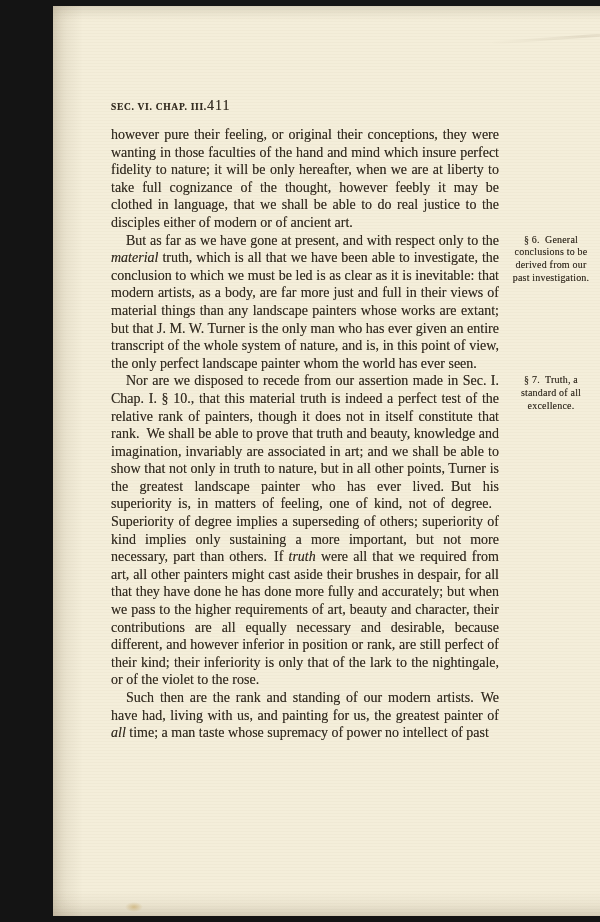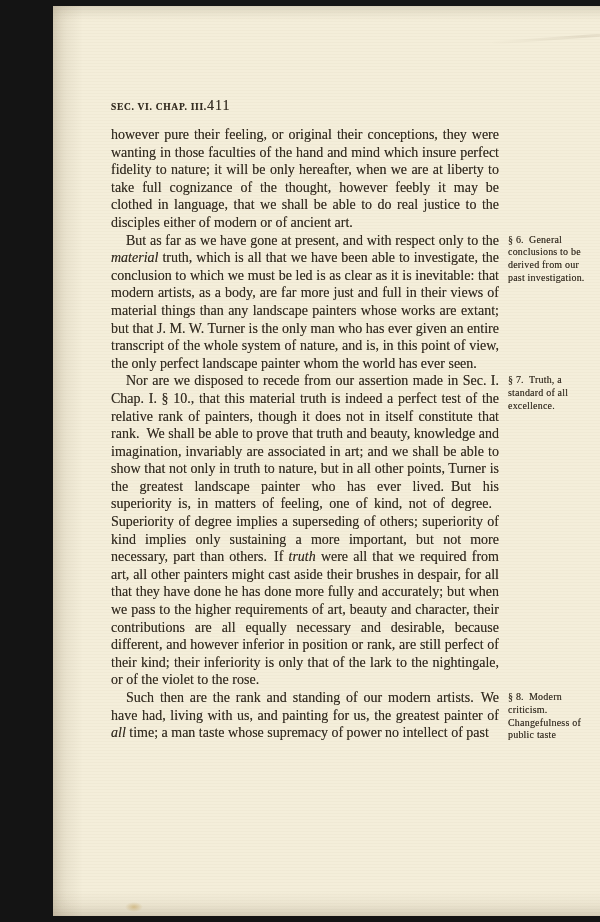--- a/index.html
+++ b/index.html
@@ -48,37 +48,37 @@
   .running-title{flex:1;text-align:center;font-size:13px;letter-spacing:1.8px;word-spacing:3px;}
   .page-number{font-size:14px;letter-spacing:1px;}
   .body-text{
     font-size:14px;line-height:17.6px;text-align:justify;
   }
   .para{margin:0;position:relative;}
   .para.indent{text-indent:15px;}
   .para i{}
   .sidenote{
     position:absolute;left:calc(100% + 9px);top:2px;width:86px;
-    font-size:10px;line-height:12.8px;text-align:left;text-indent:0;
+    font-size:10px;line-height:12.8px;text-align:center;text-indent:0;
     letter-spacing:0.2px;
   }
 </style>
 </head>
 <body>
 
 <div class="scan">
   <div class="paper">
     <div class="crease"></div>
     <div class="stain"></div>
     <div class="content">
       <div class="running-header">
         <span class="chapter-ref">SEC. VI. CHAP. III.</span>
         <span class="page-number">411</span>
       </div>
       <div class="body-text">
           <p class="para"><span>however pure their feeling, or original their conceptions, they were wanting in those faculties of the hand and mind which insure perfect fidelity to nature; it will be only hereafter, when we are at liberty to take full cognizance of the thought, however feebly it may be clothed in language, that we shall be able to do real justice to the disciples either of modern or of ancient art.</span></p>
           <p class="para indent"><span>But as far as we have gone at present, and with respect only to the </span><i>material</i><span> truth, which is all that we have been able to investigate, the conclusion to which we must be led is as clear as it is inevitable: that modern artists, as a body, are far more just and full in their views of material things than any landscape painters whose works are extant; but that J. M. W. Turner is the only man who has ever given an entire transcript of the whole system of nature, and is, in this point of view, the only perfect landscape painter whom the world has ever seen.</span><span class="sidenote">§ 6. General conclusions to be derived from our past investigation.</span></p>
           <p class="para indent"><span>Nor are we disposed to recede from our assertion made in Sec. I. Chap. I. § 10., that this material truth is indeed a perfect test of the relative rank of painters, though it does not in itself constitute that rank. We shall be able to prove that truth and beauty, knowledge and imagination, invariably are associated in art; and we shall be able to show that not only in truth to nature, but in all other points, Turner is the greatest landscape painter who has ever lived. But his superiority is, in matters of feeling, one of kind, not of degree. Superiority of degree implies a superseding of others; superiority of kind implies only sustaining a more important, but not more necessary, part than others. If </span><i>truth</i><span> were all that we required from art, all other painters might cast aside their brushes in despair, for all that they have done he has done more fully and accurately; but when we pass to the higher requirements of art, beauty and character, their contributions are all equally necessary and desirable, because different, and however inferior in position or rank, are still perfect of their kind; their inferiority is only that of the lark to the nightingale, or of the violet to the rose.</span><span class="sidenote">§ 7. Truth, a standard of all excellence.</span></p>
-          <p class="para indent"><span>Such then are the rank and standing of our modern artists. We have had, living with us, and painting for us, the greatest painter of </span><i>all</i><span> time; a man taste whose supremacy of power no intellect of past</span><span class="sidenote">§ 8. Modern criticism. Changefulness of public taste</span></p>
+          <p class="para indent"><span>Such then are the rank and standing of our modern artists. We have had, living with us, and painting for us, the greatest painter of </span><i>all</i><span> time; a man taste whose supremacy of power no intellect of past</span></p>
         </div>
     </div>
   </div>
 </div>
 
 </body></html>

